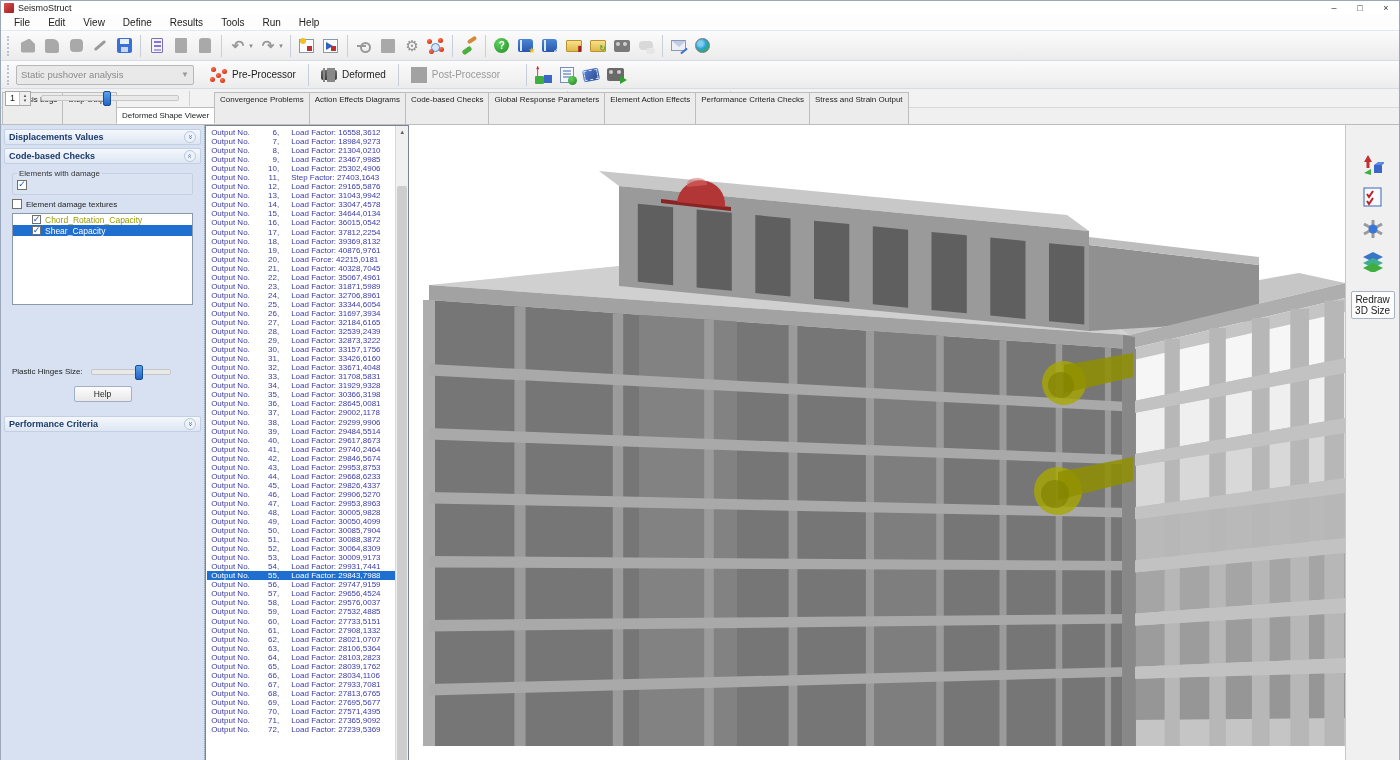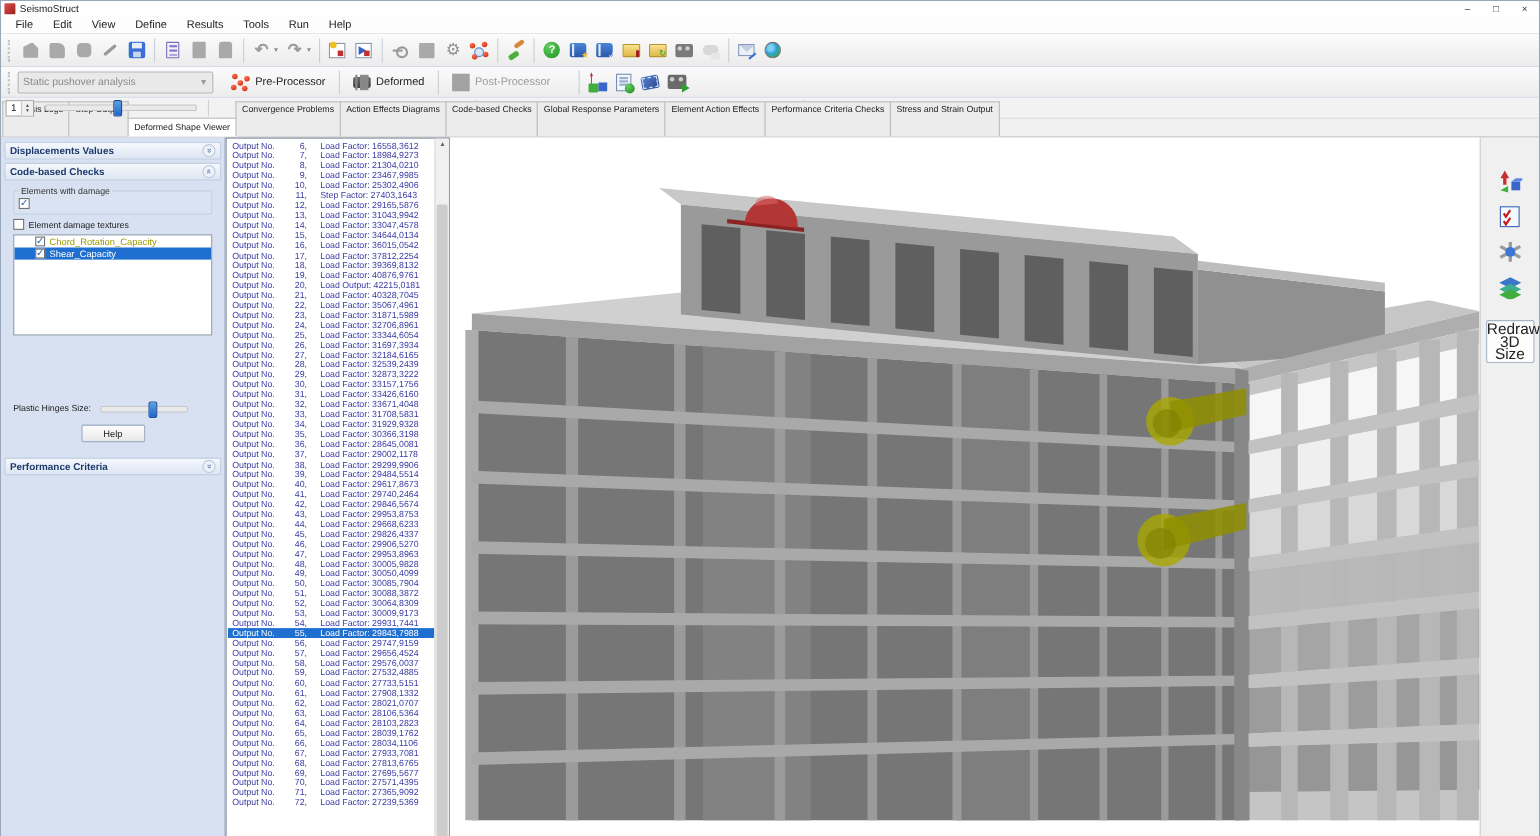--- a/index.html
+++ b/index.html
@@ -141,21 +141,21 @@
   #sarrow-down { bottom:0; }
   #sthumb-list { position:absolute; left:1px; right:1px; top:60px; bottom:14px; background:#cdcdcd; border-radius:2px; }
 
   
   #viewport { width:936px; background:#ffffff; position:relative; }
   #viewport svg { display:block; }
 
   
   #right-strip { width:54px; background:#f0f0f0; border-left:1px solid #c6c6c6; display:flex; flex-direction:column; align-items:center; padding-top:26px; }
   .rsicon { width:30px; height:28px; display:flex; align-items:center; justify-content:center; margin-bottom:4px; border-radius:2px; }
-  #redraw-btn { margin-top:12px; width:44px; background:#fdfdfd; border:1px solid #a8b4c6; border-radius:2px; font-size:14px; text-align:center; padding:2px 0; line-height:11px; }
+  #redraw-btn { margin-top:12px; width:44px; background:#fdfdfd; border:1px solid #a8b4c6; border-radius:2px; font-size:10px; text-align:center; padding:2px 0; line-height:11px; }
 
   
   #statusbar { height:15px; background:#f0f0f0; border-top:1px solid #d5d5d5; display:flex; align-items:center; font-size:8.5px; color:#333; }
   #status-spacer { flex:1; height:100%; border-right:1px solid #d9d9d9; background:#eef1f6; }
   .sitem { padding:0 14px; height:100%; line-height:14px; border-right:1px solid #d9d9d9; white-space:nowrap; }
   .sitem:last-child { border-right:none; }
 </style>
 </head>
 <body>
 
@@ -481,21 +481,21 @@
         <span class="c3">Load Factor: 39369,8132</span>
       </div>
           <div class="orow">
         <span class="c1">Output No.</span>
         <span class="c2">19,</span>
         <span class="c3">Load Factor: 40876,9761</span>
       </div>
           <div class="orow">
         <span class="c1">Output No.</span>
         <span class="c2">20,</span>
-        <span class="c3">Load Output: 42215,0181</span>
+        <span class="c3">Load Force: 42215,0181</span>
       </div>
           <div class="orow">
         <span class="c1">Output No.</span>
         <span class="c2">21,</span>
         <span class="c3">Load Factor: 40328,7045</span>
       </div>
           <div class="orow">
         <span class="c1">Output No.</span>
         <span class="c2">22,</span>
         <span class="c3">Load Factor: 35067,4961</span>

